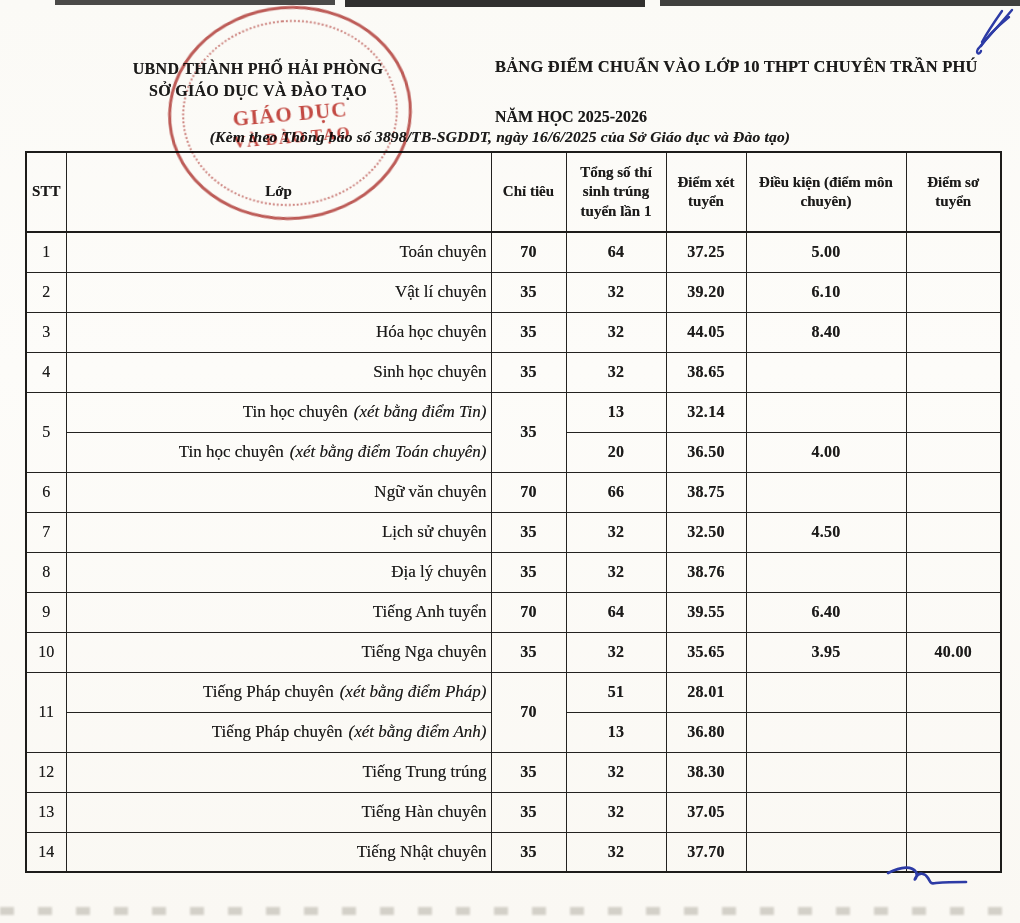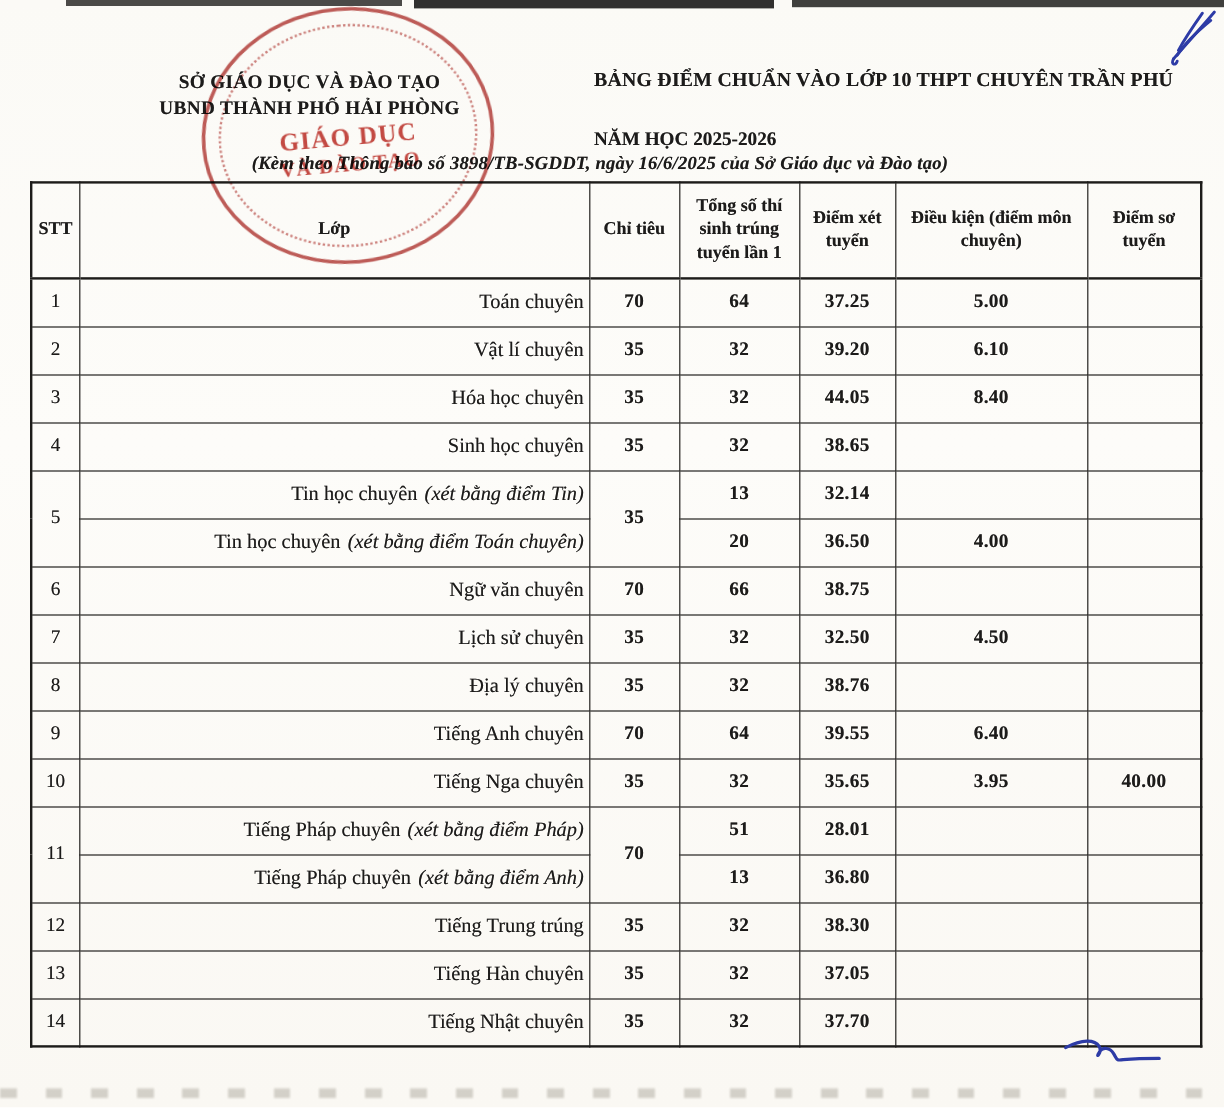--- a/index.html
+++ b/index.html
@@ -94,22 +94,22 @@
 <body>
 
 <div class="page">
 
   <div class="band" style="left:55px;top:0;width:280px;height:5px;opacity:.8;"></div>
   <div class="band" style="left:345px;top:0;width:300px;height:7px;opacity:.92;"></div>
   <div class="band" style="left:660px;top:0;width:360px;height:6px;opacity:.85;"></div>
   <div class="band-b"></div>
 
   <div class="issuer">
+    <div>UBND THÀNH PHỐ HẢI PHÒNG</div>
     <div>SỞ GIÁO DỤC VÀ ĐÀO TẠO</div>
-    <div>UBND THÀNH PHỐ HẢI PHÒNG</div>
   </div>
 
   <div class="titleblock">
     <div class="t1">BẢNG ĐIỂM CHUẨN VÀO LỚP 10 THPT CHUYÊN TRẦN PHÚ</div>
     <div class="t2">NĂM HỌC 2025-2026</div>
   </div>
 
   <div class="refline">(Kèm theo Thông báo số  3898/TB-SGDDT, ngày 16/6/2025 của Sở Giáo dục và Đào tạo)</div>
 
   <div class="stamp">
@@ -232,21 +232,21 @@
           <td class="stt">8</td>
           <td class="lop"><span>Địa lý chuyên</span></td>
           <td class="num">35</td>
           <td class="num">32</td>
           <td class="num">38.76</td>
           <td class="num"></td>
           <td class="num"></td>
         </tr>
         <tr>
           <td class="stt">9</td>
-          <td class="lop"><span>Tiếng Anh chuyên</span></td>
+          <td class="lop"><span>Tiếng Anh tuyển</span></td>
           <td class="num">70</td>
           <td class="num">64</td>
           <td class="num">39.55</td>
           <td class="num">6.40</td>
           <td class="num"></td>
         </tr>
         <tr>
           <td class="stt">10</td>
           <td class="lop"><span>Tiếng Nga chuyên</span></td>
           <td class="num">35</td>

